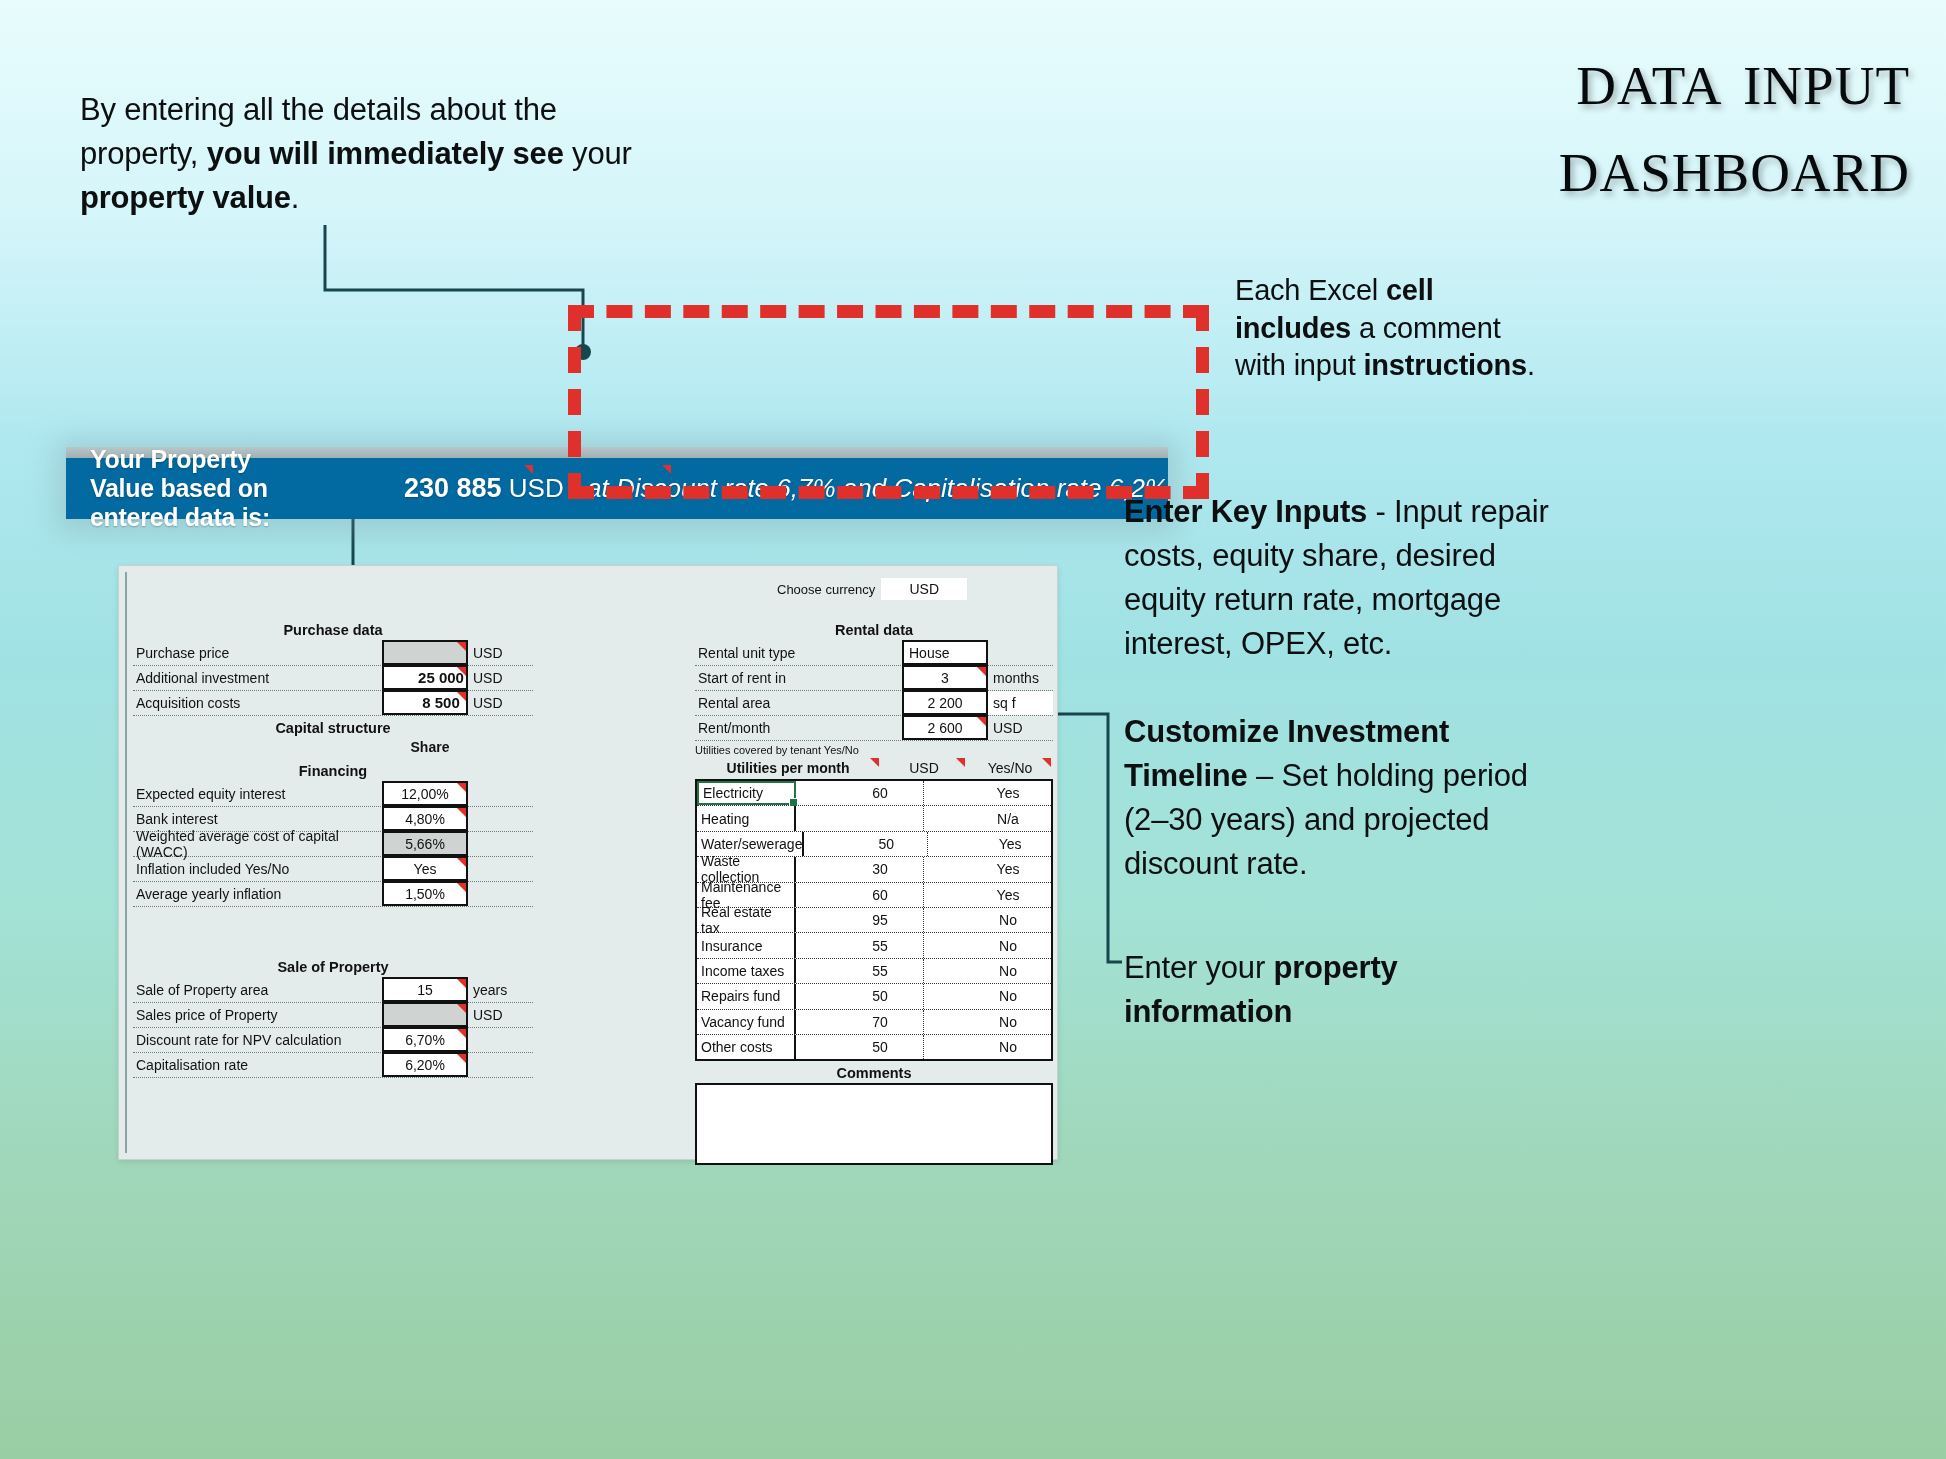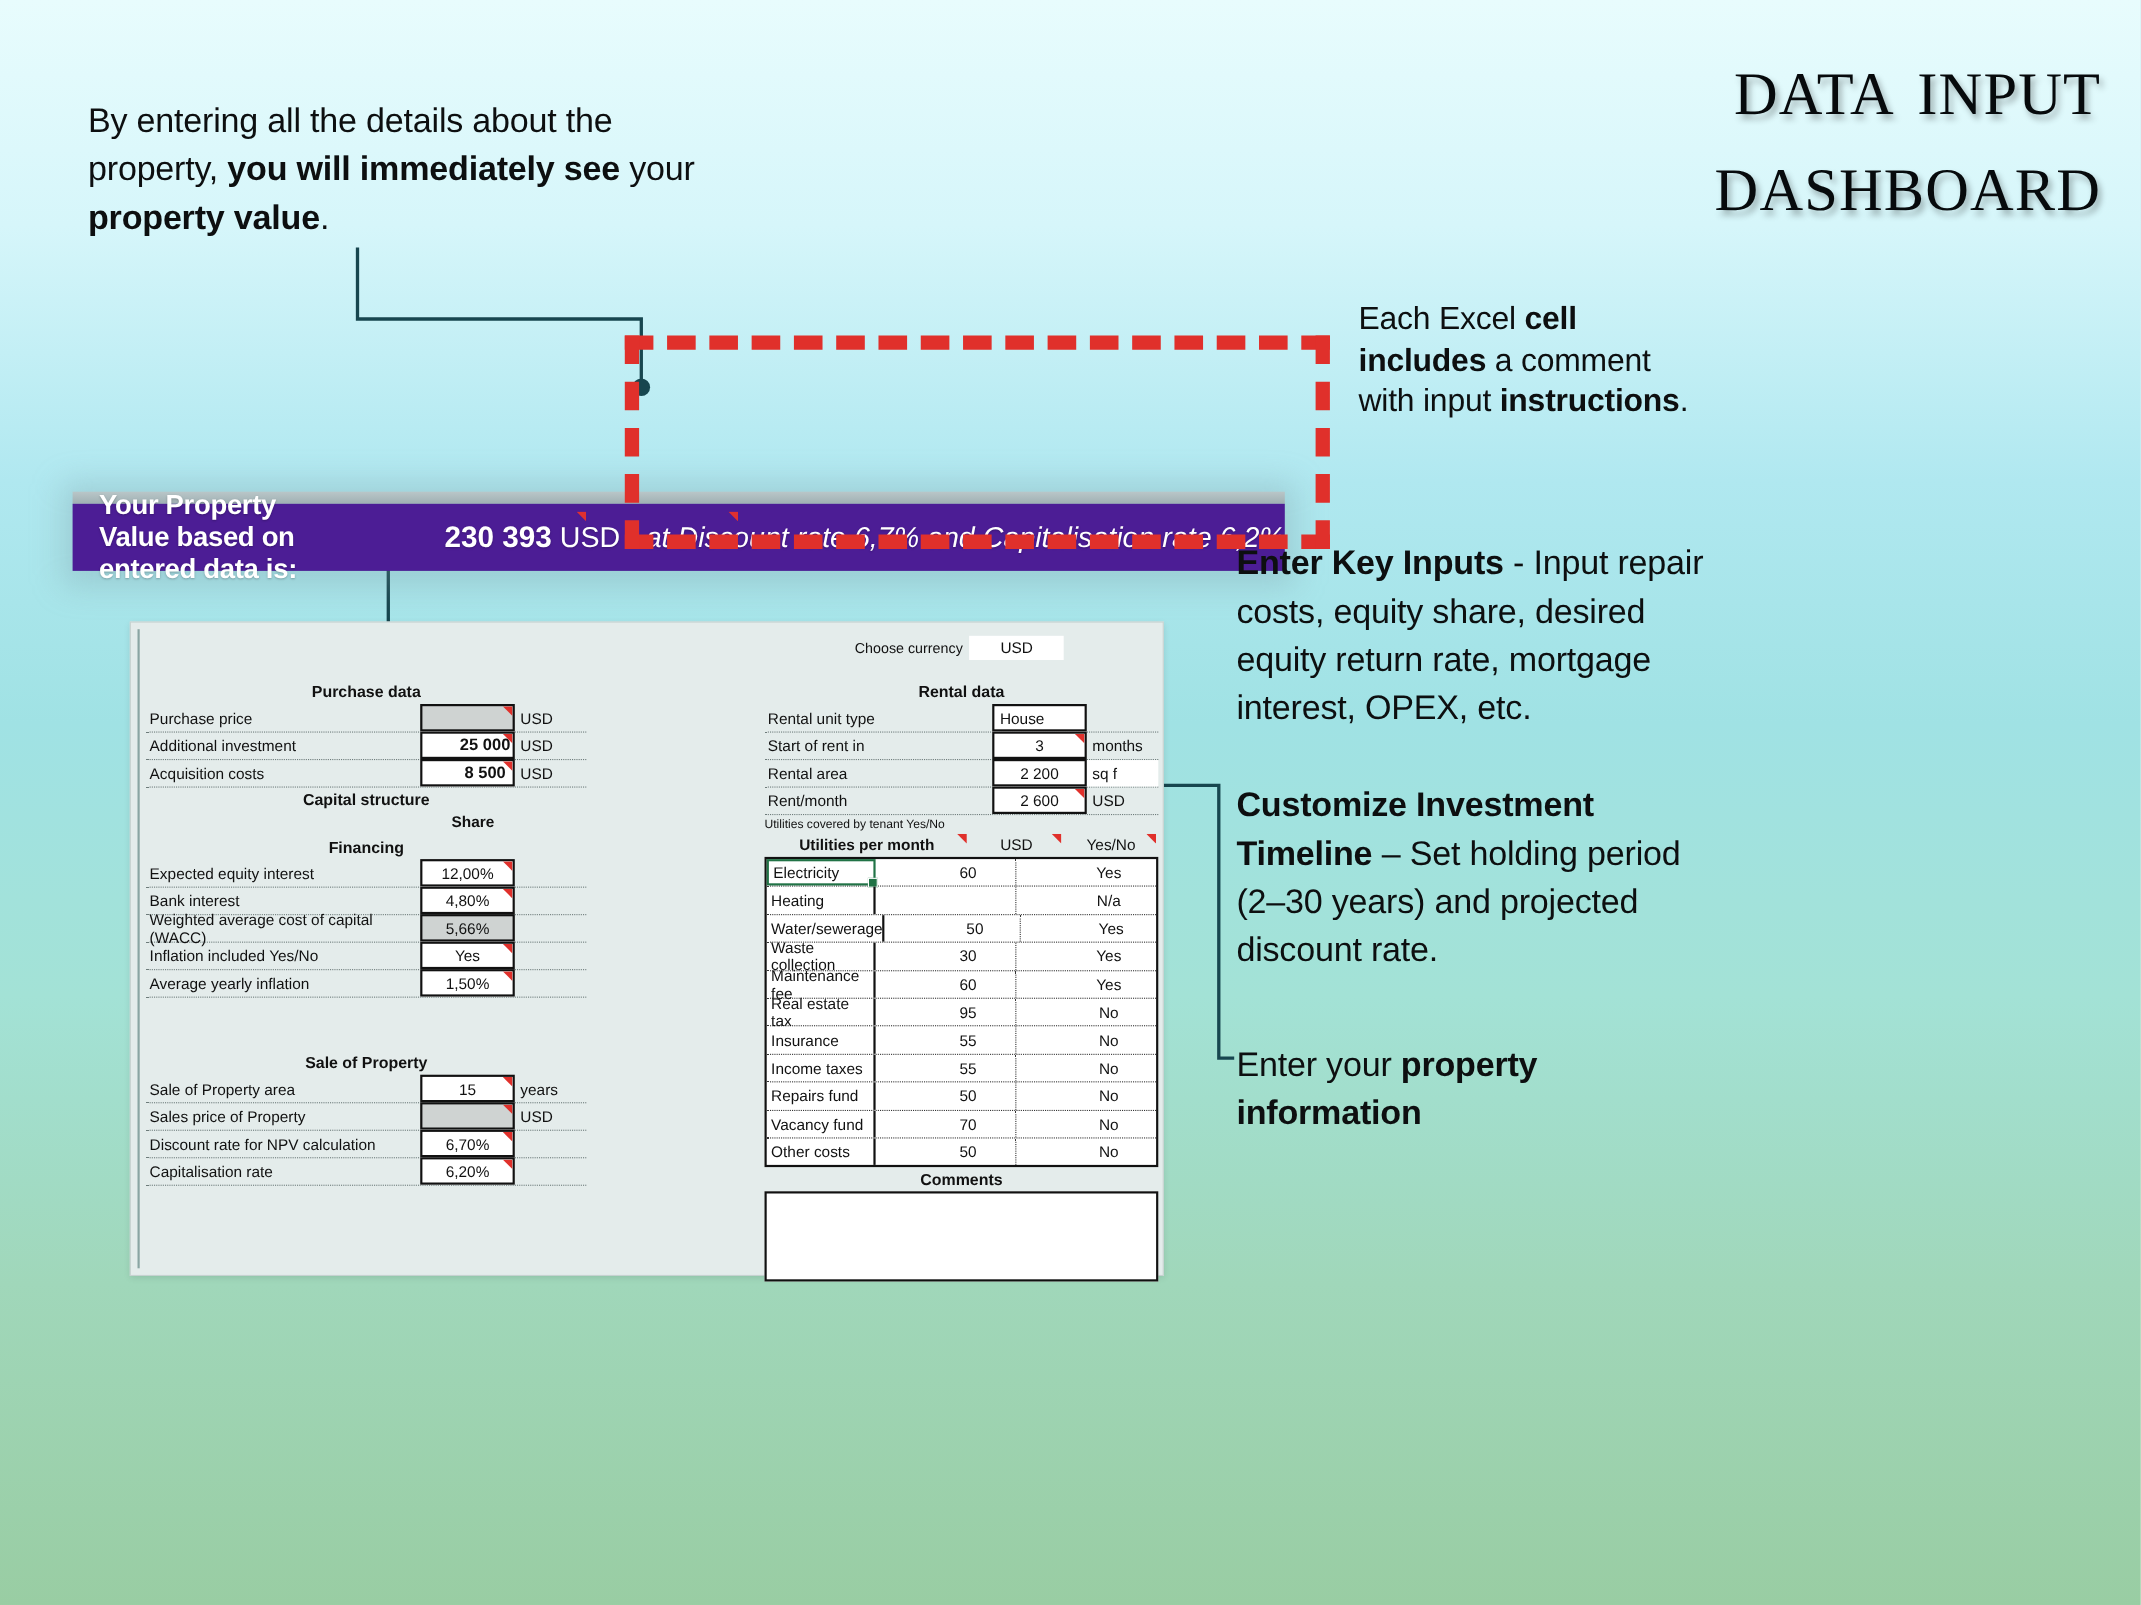--- a/index.html
+++ b/index.html
@@ -38,21 +38,21 @@
   .banner-shadow{
     position:absolute;inset:-8px -6px -14px -6px;
     background:rgba(120,150,155,0.30);filter:blur(14px);border-radius:6px;
   }
   .banner-top{
     position:absolute;left:4px;top:0;right:4px;height:11px;
     background:linear-gradient(180deg,#b9c6c8,#9fb0b3);
   }
   .banner{
     position:absolute;left:4px;top:11px;right:4px;bottom:0;
-    background:#4c1d95;display:flex;align-items:center;
+    background:#0369a1;display:flex;align-items:center;
   }
   .banner .lbl{
     margin-left:24px;color:#ffffff;font-weight:700;font-size:25px;letter-spacing:-0.3px;
     text-shadow:0 1px 2px rgba(0,0,0,.25);
   }
   .banner .val{
     margin-left:105px;color:#ffffff;font-size:26px;white-space:nowrap;
     text-shadow:0 1px 2px rgba(0,0,0,.25);
   }
   .banner .val .num{font-weight:700;font-size:27px;}
@@ -162,21 +162,21 @@
   <path d="M1004,714 L1108,714 L1108,962 L1122,962"></path>
   <circle cx="1004" cy="714" r="8"></circle>
 </svg>
 
 <div class="banner-wrap">
   <div class="banner-shadow"></div>
   <div class="banner-top"></div>
   <div class="banner">
     <div class="lbl">Your Property Value based on entered data is:</div>
     <div class="val">
-      <span class="num">230 393</span>
+      <span class="num">230 885</span>
       <span class="cur">USD</span>
       <span class="note">at Discount rate 6,7% and Capitalisation rate 6,2%</span>
     </div>
   </div>
   <div class="redmark" style="left:462px;top:18px;"></div>
   <div class="redmark" style="left:600px;top:18px;"></div>
 </div>
 
 <div class="dashbox"></div>
 

